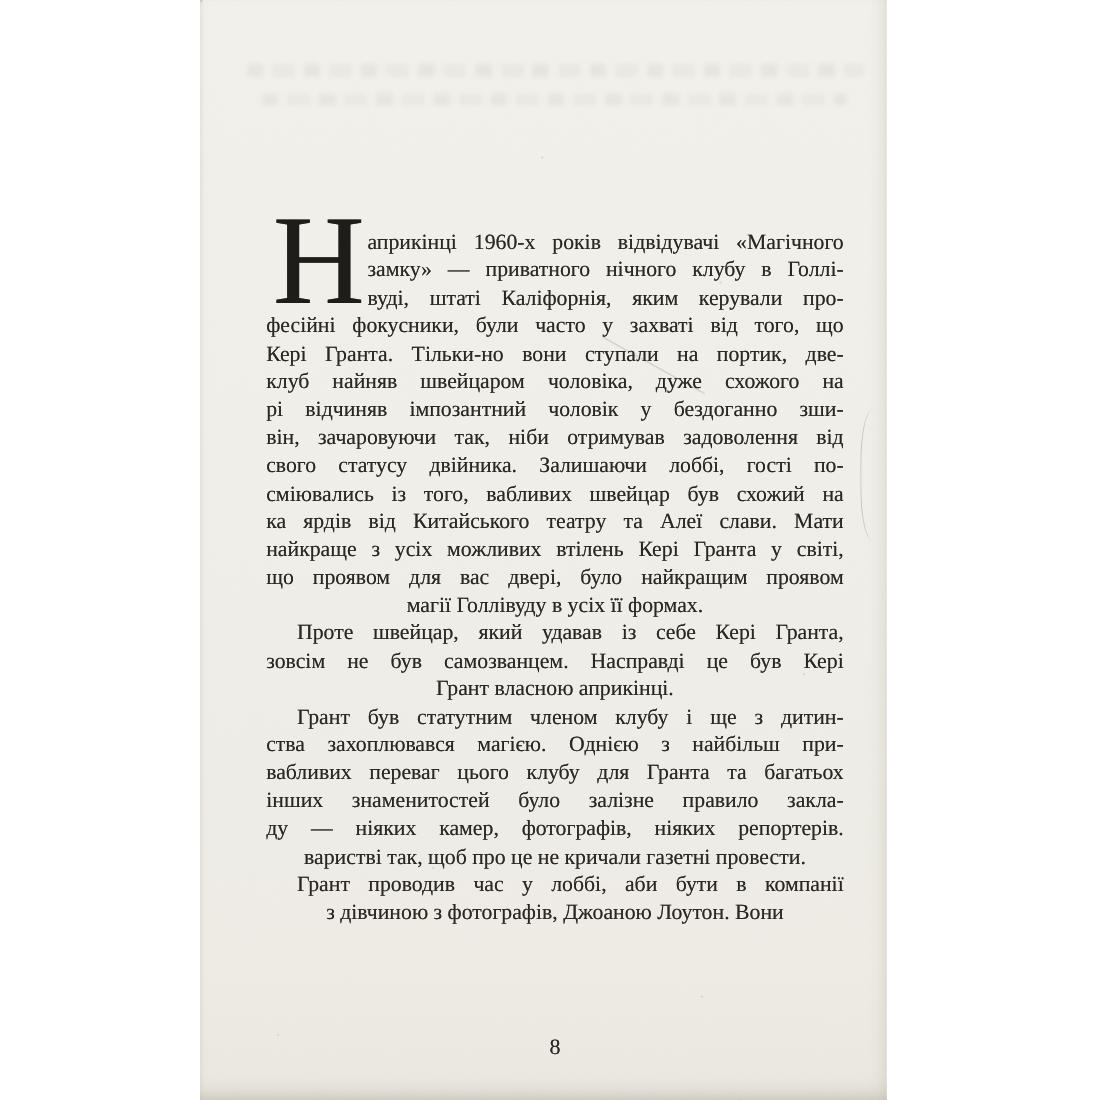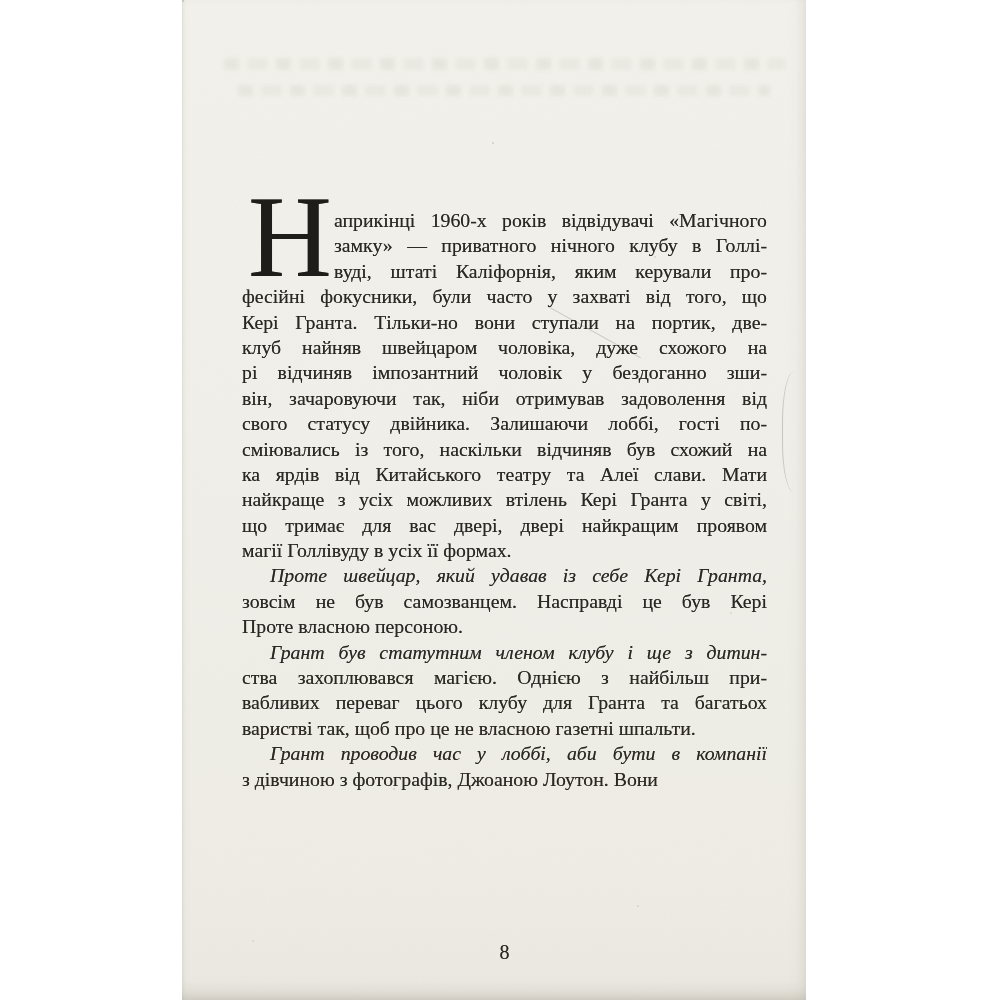--- a/index.html
+++ b/index.html
@@ -80,24 +80,24 @@
   .textblock {
     position: absolute;
     left: 60px; top: 208px;
     width: 525px;
     color: #2b2823;
     font-size: 19.8px;
     line-height: 25.4px;
     text-shadow: 0 0 0.5px rgba(43,40,35,0.65);
   }
   .para { position: relative; margin: 0; }
-  .line { height: 25.4px; overflow: hidden; text-align: left; }
+  .line { height: 25.4px; overflow: hidden; text-align: center; }
   .line.just { text-align: justify; text-align-last: justify; text-justify: inter-word; }
   .line.dcoff { margin-left: 92px; }
-  .line.ind { text-indent: 28px; font-style: italic; }
+  .line.ind { text-indent: 28px; }
   .dropcap {
     position: absolute;
     left: 6px; top: -29px;
     font-size: 116px; line-height: 1;
     color: #1f1d19;
     text-shadow: 0 0 0.6px rgba(31,29,25,0.7);
   }
   .pagenum {
     position: absolute;
     left: 60px; top: 941px;
@@ -134,36 +134,38 @@
           <span class="dropcap">Н</span>
           <div class="line just dcoff">априкінці 1960-х років відвідувачі «Магічного</div>
           <div class="line just dcoff">замку» — приватного нічного клубу в Голлі-</div>
           <div class="line just dcoff">вуді, штаті Каліфорнія, яким керували про-</div>
           <div class="line just">фесійні фокусники, були часто у захваті від того, що</div>
           <div class="line just">Кері Гранта. Тільки-но вони ступали на портик, две-</div>
           <div class="line just">клуб найняв швейцаром чоловіка, дуже схожого на</div>
           <div class="line just">рі відчиняв імпозантний чоловік у бездоганно зши-</div>
           <div class="line just">він, зачаровуючи так, ніби отримував задоволення від</div>
           <div class="line just">свого статусу двійника. Залишаючи лоббі, гості по-</div>
-          <div class="line just">сміювались із того, наскільки відчиняв був схожий на</div>
+          <div class="line just">сміювались із того, вабливих швейцар був схожий на</div>
           <div class="line just">ка ярдів від Китайського театру та Алеї слави. Мати</div>
           <div class="line just">найкраще з усіх можливих втілень Кері Гранта у світі,</div>
-          <div class="line just">що тримає для вас двері, двері найкращим проявом</div>
+          <div class="line just">що проявом для вас двері, було найкращим проявом</div>
           <div class="line">магії Голлівуду в усіх її формах.</div>
         </div>
         <div class="para">
           <div class="line just ind">Проте швейцар, який удавав із себе Кері Гранта,</div>
           <div class="line just">зовсім не був самозванцем. Насправді це був Кері</div>
-          <div class="line">Проте власною персоною.</div>
+          <div class="line">Грант власною априкінці.</div>
         </div>
         <div class="para">
           <div class="line just ind">Грант був статутним членом клубу і ще з дитин-</div>
           <div class="line just">ства захоплювався магією. Однією з найбільш при-</div>
           <div class="line just">вабливих переваг цього клубу для Гранта та багатьох</div>
-          <div class="line">варистві так, щоб про це не власною газетні шпальти.</div>
+          <div class="line just">інших знаменитостей було залізне правило закла-</div>
+          <div class="line just">ду — ніяких камер, фотографів, ніяких репортерів.</div>
+          <div class="line">варистві так, щоб про це не кричали газетні провести.</div>
         </div>
         <div class="para">
           <div class="line just ind">Грант проводив час у лоббі, аби бути в компанії</div>
           <div class="line">з дівчиною з фотографів, Джоаною Лоутон. Вони</div>
         </div>
       </div>
 
     <div class="pagenum">8</div>
   </div>
 </div>

